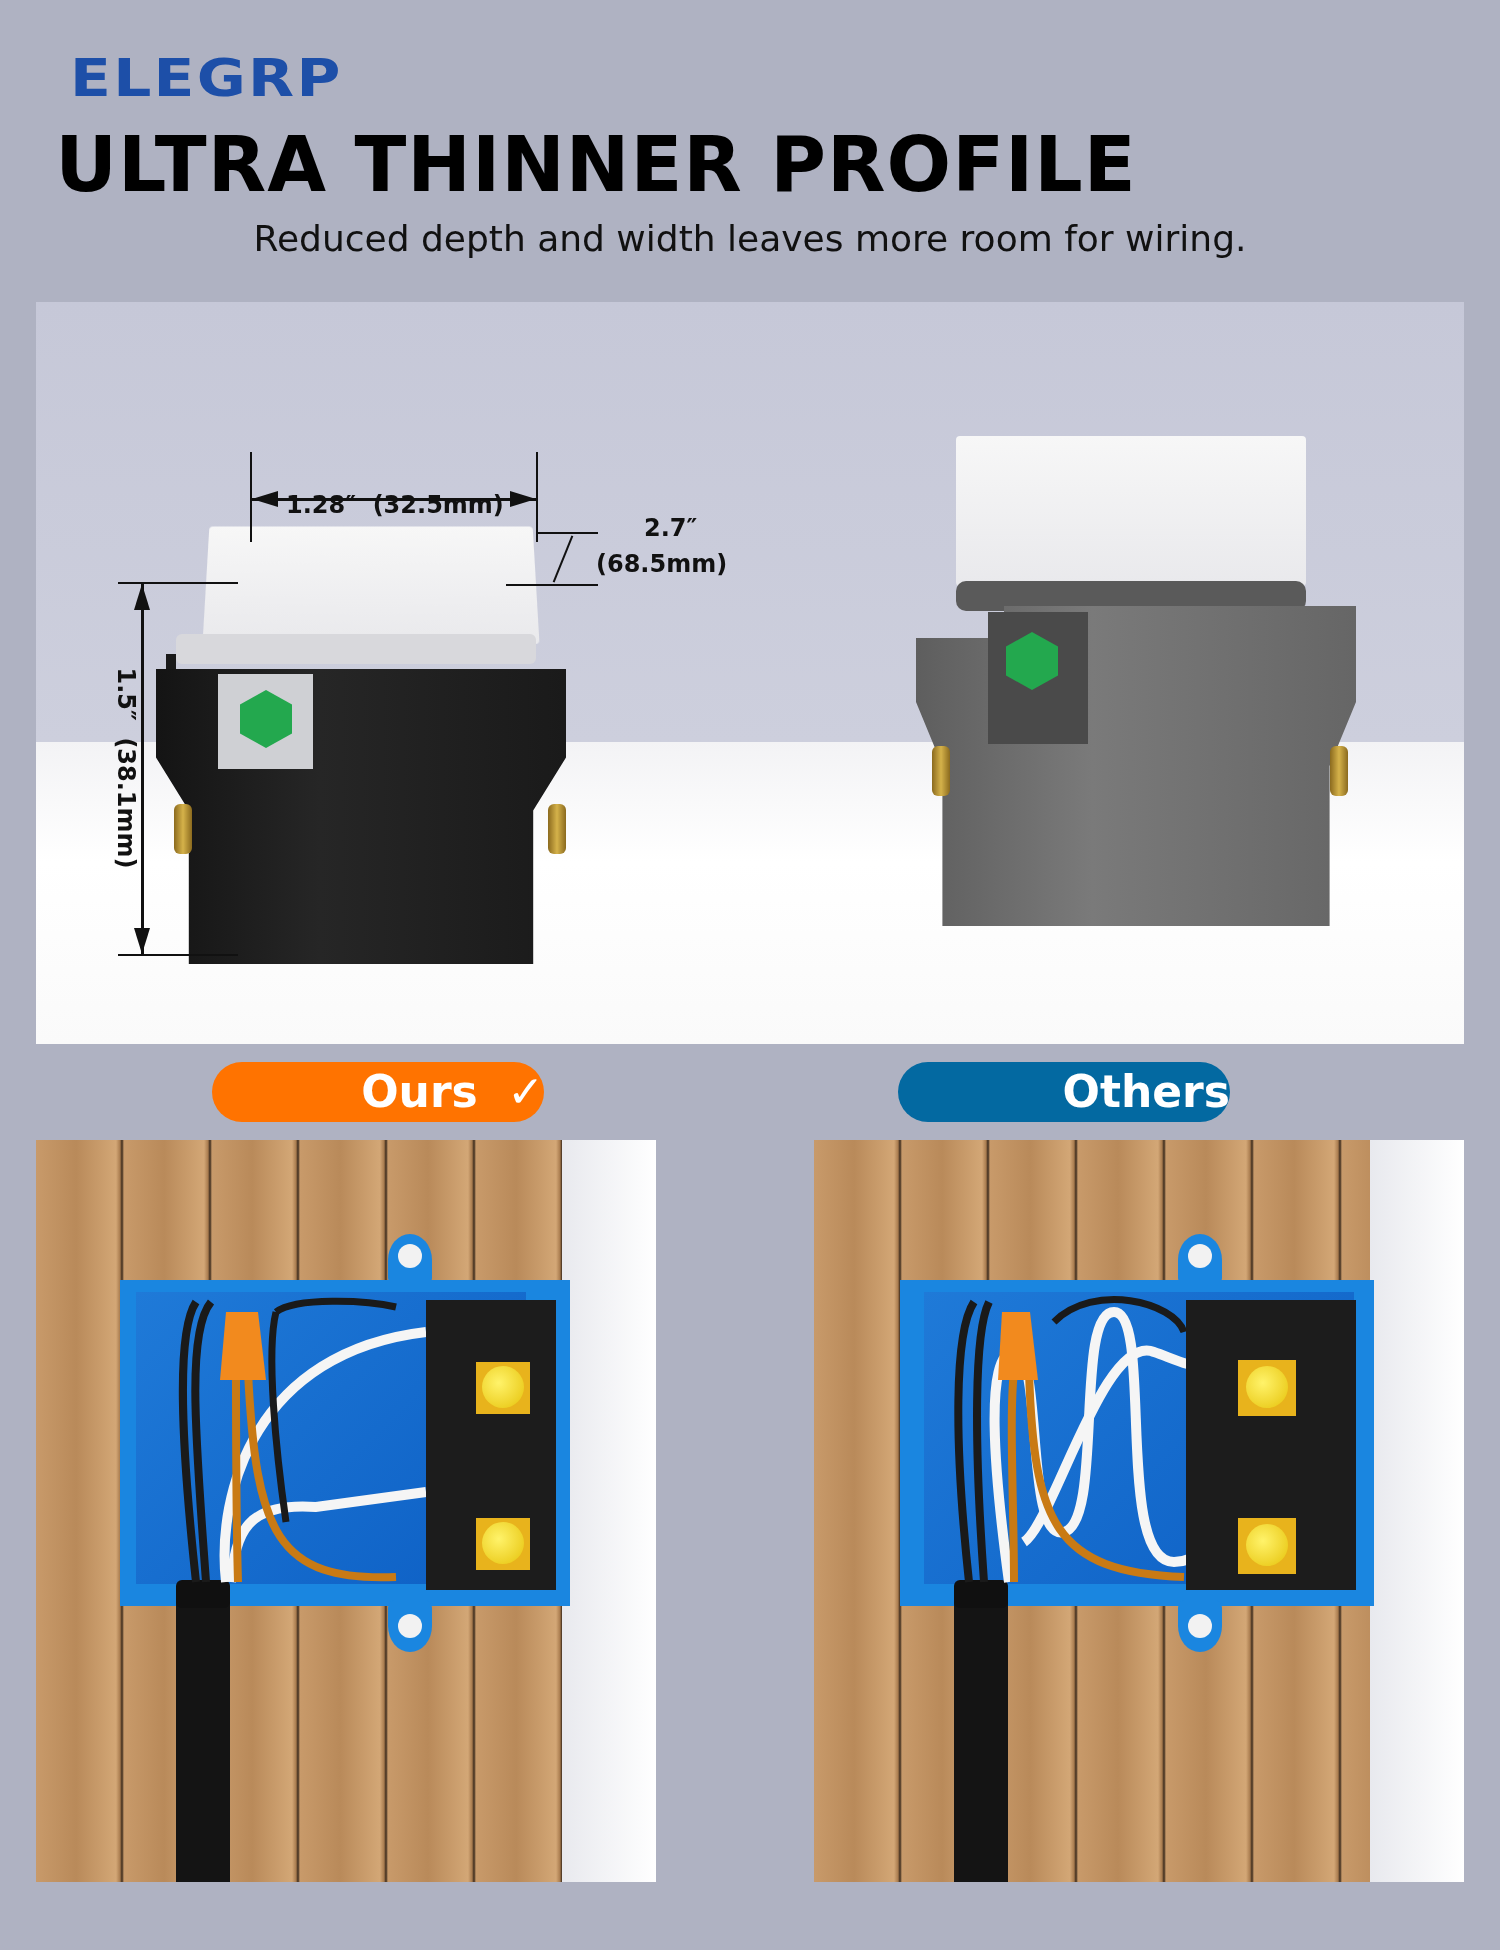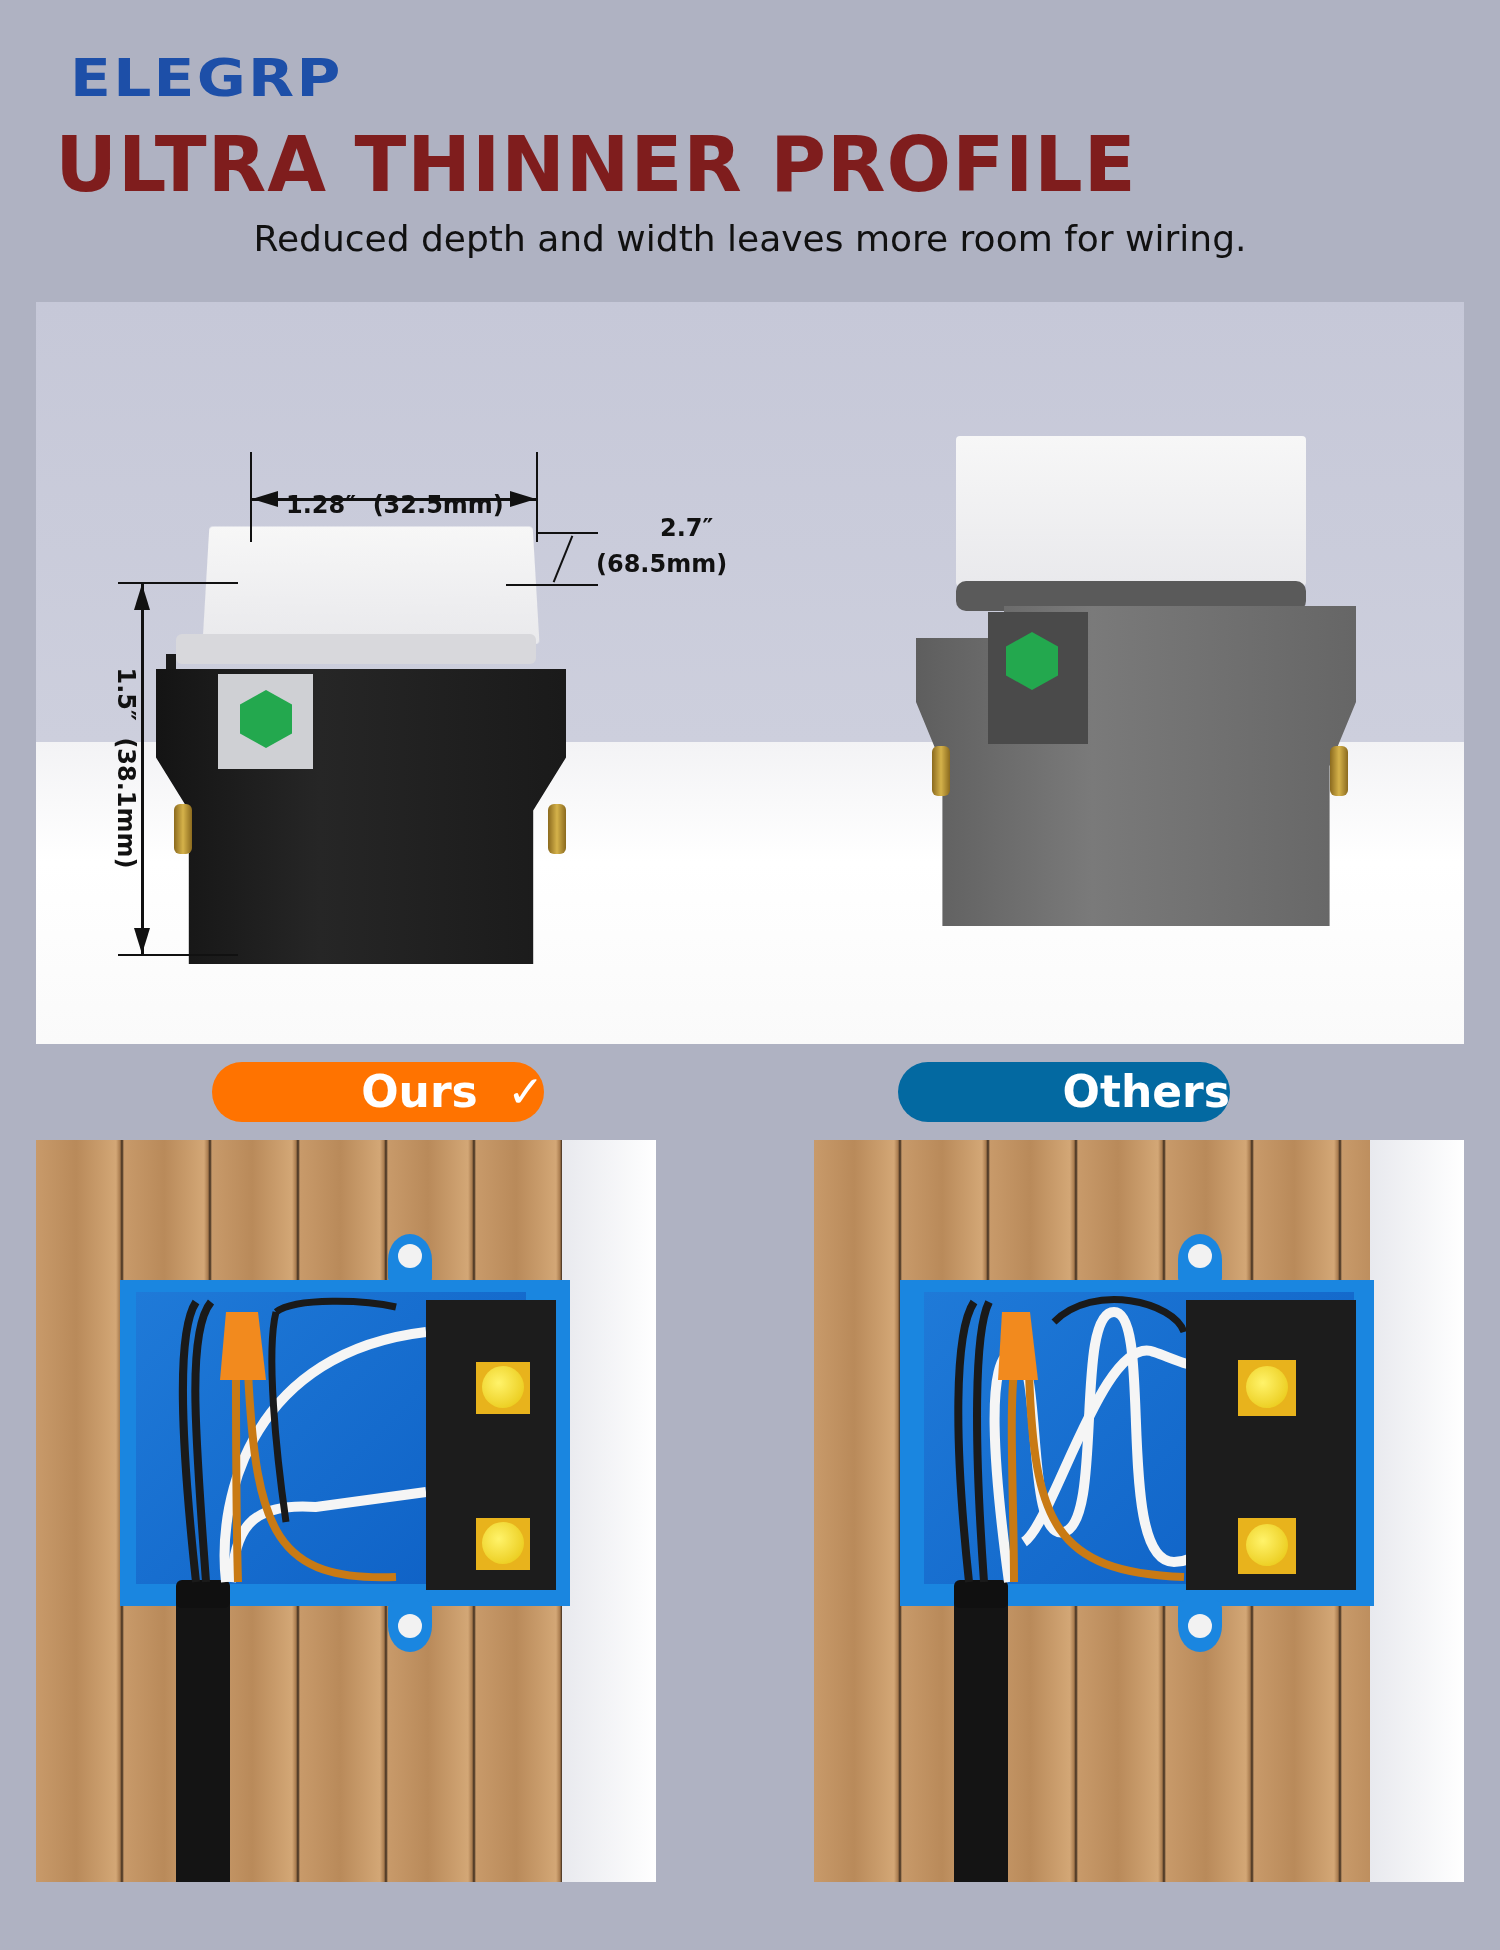--- a/index.html
+++ b/index.html
@@ -1,19 +1,19 @@
 <!DOCTYPE html>
 <html><head>
 <meta charset="utf-8">
 <style>
   html,body{margin:0;padding:0;}
   body{width:1500px;height:1950px;background:#afb2c2;position:relative;overflow:hidden;font-family:"DejaVu Sans",sans-serif;}
   .abs{position:absolute;}
   .logo{left:70px;top:48px;font-family:"DejaVu Sans",sans-serif;font-weight:bold;font-size:52px;color:#1d4fa8;letter-spacing:2px;transform:scaleX(1.15);transform-origin:left center;}
-  .title{left:0;width:1192px;top:120px;text-align:center;font-family:"DejaVu Sans",sans-serif;font-weight:bold;font-size:76px;color:#7f1d1d;letter-spacing:1px;}
+  .title{left:0;width:1192px;top:120px;text-align:center;font-family:"DejaVu Sans",sans-serif;font-weight:bold;font-size:76px;color:#000000;letter-spacing:1px;}
   .subtitle{left:0;width:1500px;top:218px;text-align:center;font-family:"DejaVu Sans",sans-serif;font-size:36px;color:#111;}
   
   .panel{left:36px;top:302px;width:1428px;height:742px;background:linear-gradient(#c6c8d8 0,#cdcfdd 440px,#f3f3f5 440px,#fff 560px,#fafafa 742px);}
   .dim-text{font-family:"DejaVu Sans",sans-serif;font-weight:bold;color:#111;font-size:24px;}
   .line{background:#111;}
   
   .rec-top{background:linear-gradient(#f7f7f7,#e9e9ec);border-radius:4px;}
   .rec-body-black{background:linear-gradient(90deg,#141414,#262626 40%,#1a1a1a);}
   .rec-body-gray{background:linear-gradient(90deg,#5e5e5e,#7a7a7a 40%,#666);}
   .hex{width:52px;height:58px;background:#23a84e;clip-path:polygon(50% 0,100% 25%,100% 75%,50% 100%,0 75%,0 25%);}
@@ -58,21 +58,21 @@
   <div class="abs line" style="left:214px;top:150px;width:2px;height:90px;"></div>
   <div class="abs line" style="left:500px;top:150px;width:2px;height:90px;"></div>
   <div class="abs line" style="left:216px;top:196px;width:284px;height:3px;"></div>
   <div class="abs" style="left:216px;top:189px;width:0;height:0;border-top:8px solid transparent;border-bottom:8px solid transparent;border-right:26px solid #111;"></div>
   <div class="abs" style="left:474px;top:189px;width:0;height:0;border-top:8px solid transparent;border-bottom:8px solid transparent;border-left:26px solid #111;"></div>
   <div class="abs dim-text" style="left:250px;top:148px;white-space:pre;margin-top:41px;">1.28″  (32.5mm)</div>
 
   <div class="abs line" style="left:500px;top:230px;width:62px;height:2px;"></div>
   <div class="abs line" style="left:470px;top:282px;width:92px;height:2px;"></div>
   <div class="abs line" style="left:526px;top:232px;width:2px;height:50px;transform:rotate(22deg);"></div>
-  <div class="abs dim-text" style="left:624px;top:212px;">2.7″</div>
+  <div class="abs dim-text" style="left:608px;top:212px;">2.7″</div>
   <div class="abs dim-text" style="left:560px;top:248px;">(68.5mm)</div>
 
   <div class="abs line" style="left:82px;top:280px;width:120px;height:2px;"></div>
   <div class="abs line" style="left:82px;top:652px;width:120px;height:2px;"></div>
   <div class="abs line" style="left:105px;top:282px;width:3px;height:370px;"></div>
   <div class="abs" style="left:98px;top:282px;width:0;height:0;border-left:8px solid transparent;border-right:8px solid transparent;border-bottom:26px solid #111;"></div>
   <div class="abs" style="left:98px;top:626px;width:0;height:0;border-left:8px solid transparent;border-right:8px solid transparent;border-top:26px solid #111;"></div>
   <div class="abs dim-text" style="left:-40px;top:452px;width:260px;text-align:center;transform:rotate(90deg);white-space:pre;">1.5″  (38.1mm)</div>
 
   <div class="abs" style="left:880px;top:134px;width:440px;height:490px;">

